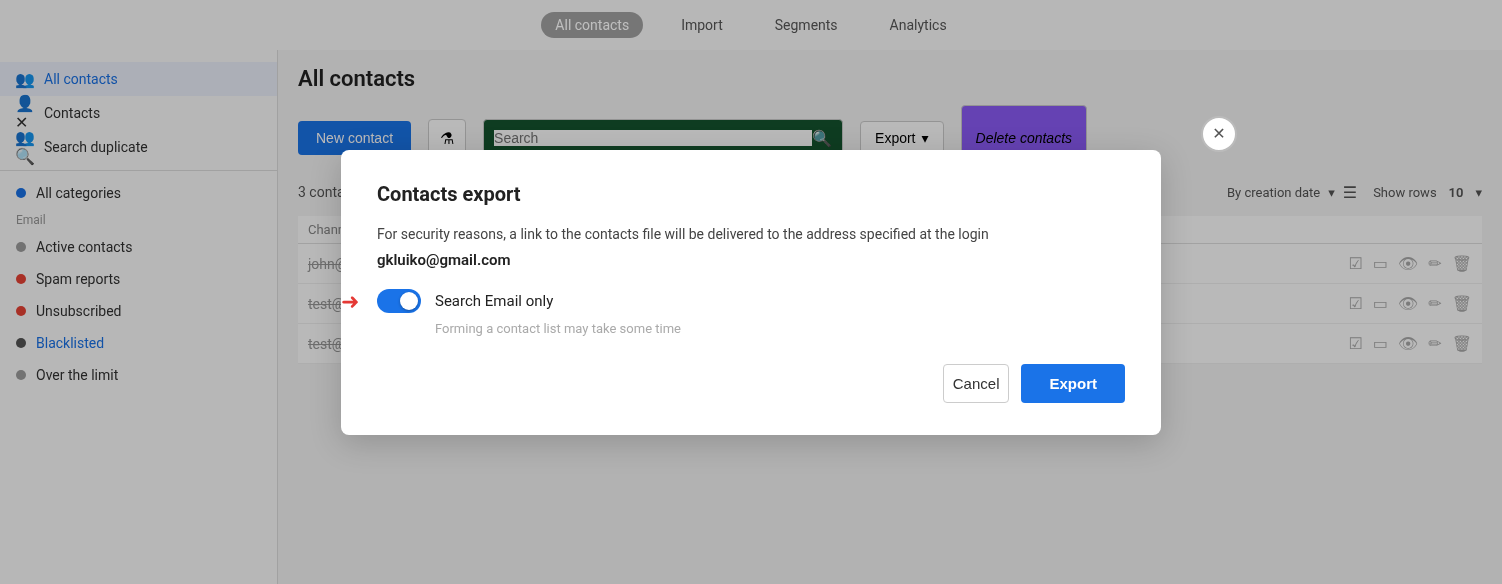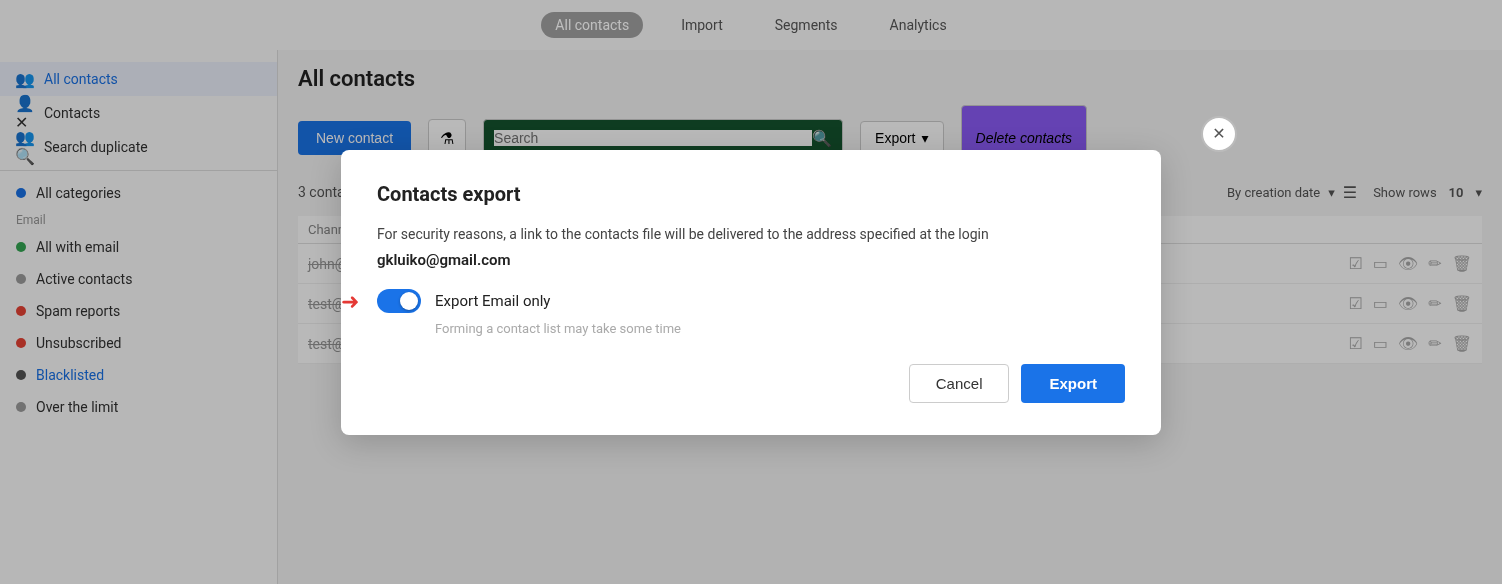--- a/index.html
+++ b/index.html
@@ -306,21 +306,21 @@
     }
     .modal-footer {
       display: flex;
       justify-content: flex-end;
       gap: 12px;
     }
     .btn-cancel {
       background: #fff;
       border: 1px solid #ccc;
       border-radius: 4px;
-      padding: 10px 26px;
+      padding: 10px 9px;
       font-size: 15px;
       cursor: pointer;
       color: #333;
     }
     .btn-export-confirm {
       background: #1a73e8;
       border: none;
       border-radius: 4px;
       padding: 10px 28px;
       font-size: 15px;
@@ -361,24 +361,20 @@
     </div>
 
     <div class="sidebar-divider"></div>
 
     <div class="sidebar-item">
       <span class="dot blue"></span>
       <span>All categories</span>
     </div>
     <div class="sidebar-section-label">Email</div>
 
-    <div class="sidebar-item">
-      <span class="dot green"></span>
-      <span>All with email</span>
-    </div>
     <div class="sidebar-item">
       <span class="dot gray"></span>
       <span>Active contacts</span>
     </div>
     <div class="sidebar-item">
       <span class="dot red"></span>
       <span>Spam reports</span>
     </div>
     <div class="sidebar-item">
       <span class="dot red"></span>
@@ -475,21 +471,21 @@
     <div class="modal-title">Contacts export</div>
     <div class="modal-desc">For security reasons, a link to the contacts file will be delivered to the address specified at the login</div>
     <div class="modal-email">gkluiko@gmail.com</div>
 
     <div class="toggle-row">
 
       <div style="position:absolute; left:-36px; top:50%; transform:translateY(-50%); font-size:22px; color:#e53935;">
         <span>➜</span>
       </div>
       <div class="toggle-switch"></div>
-      <span class="toggle-label">Export Email only</span>
+      <span class="toggle-label">Search Email only</span>
     </div>
     <div class="modal-hint">Forming a contact list may take some time</div>
 
     <div class="modal-footer">
       <button class="btn-cancel">Cancel</button>
       <button class="btn-export-confirm">Export</button>
     </div>
   </div>
 </div>
 

